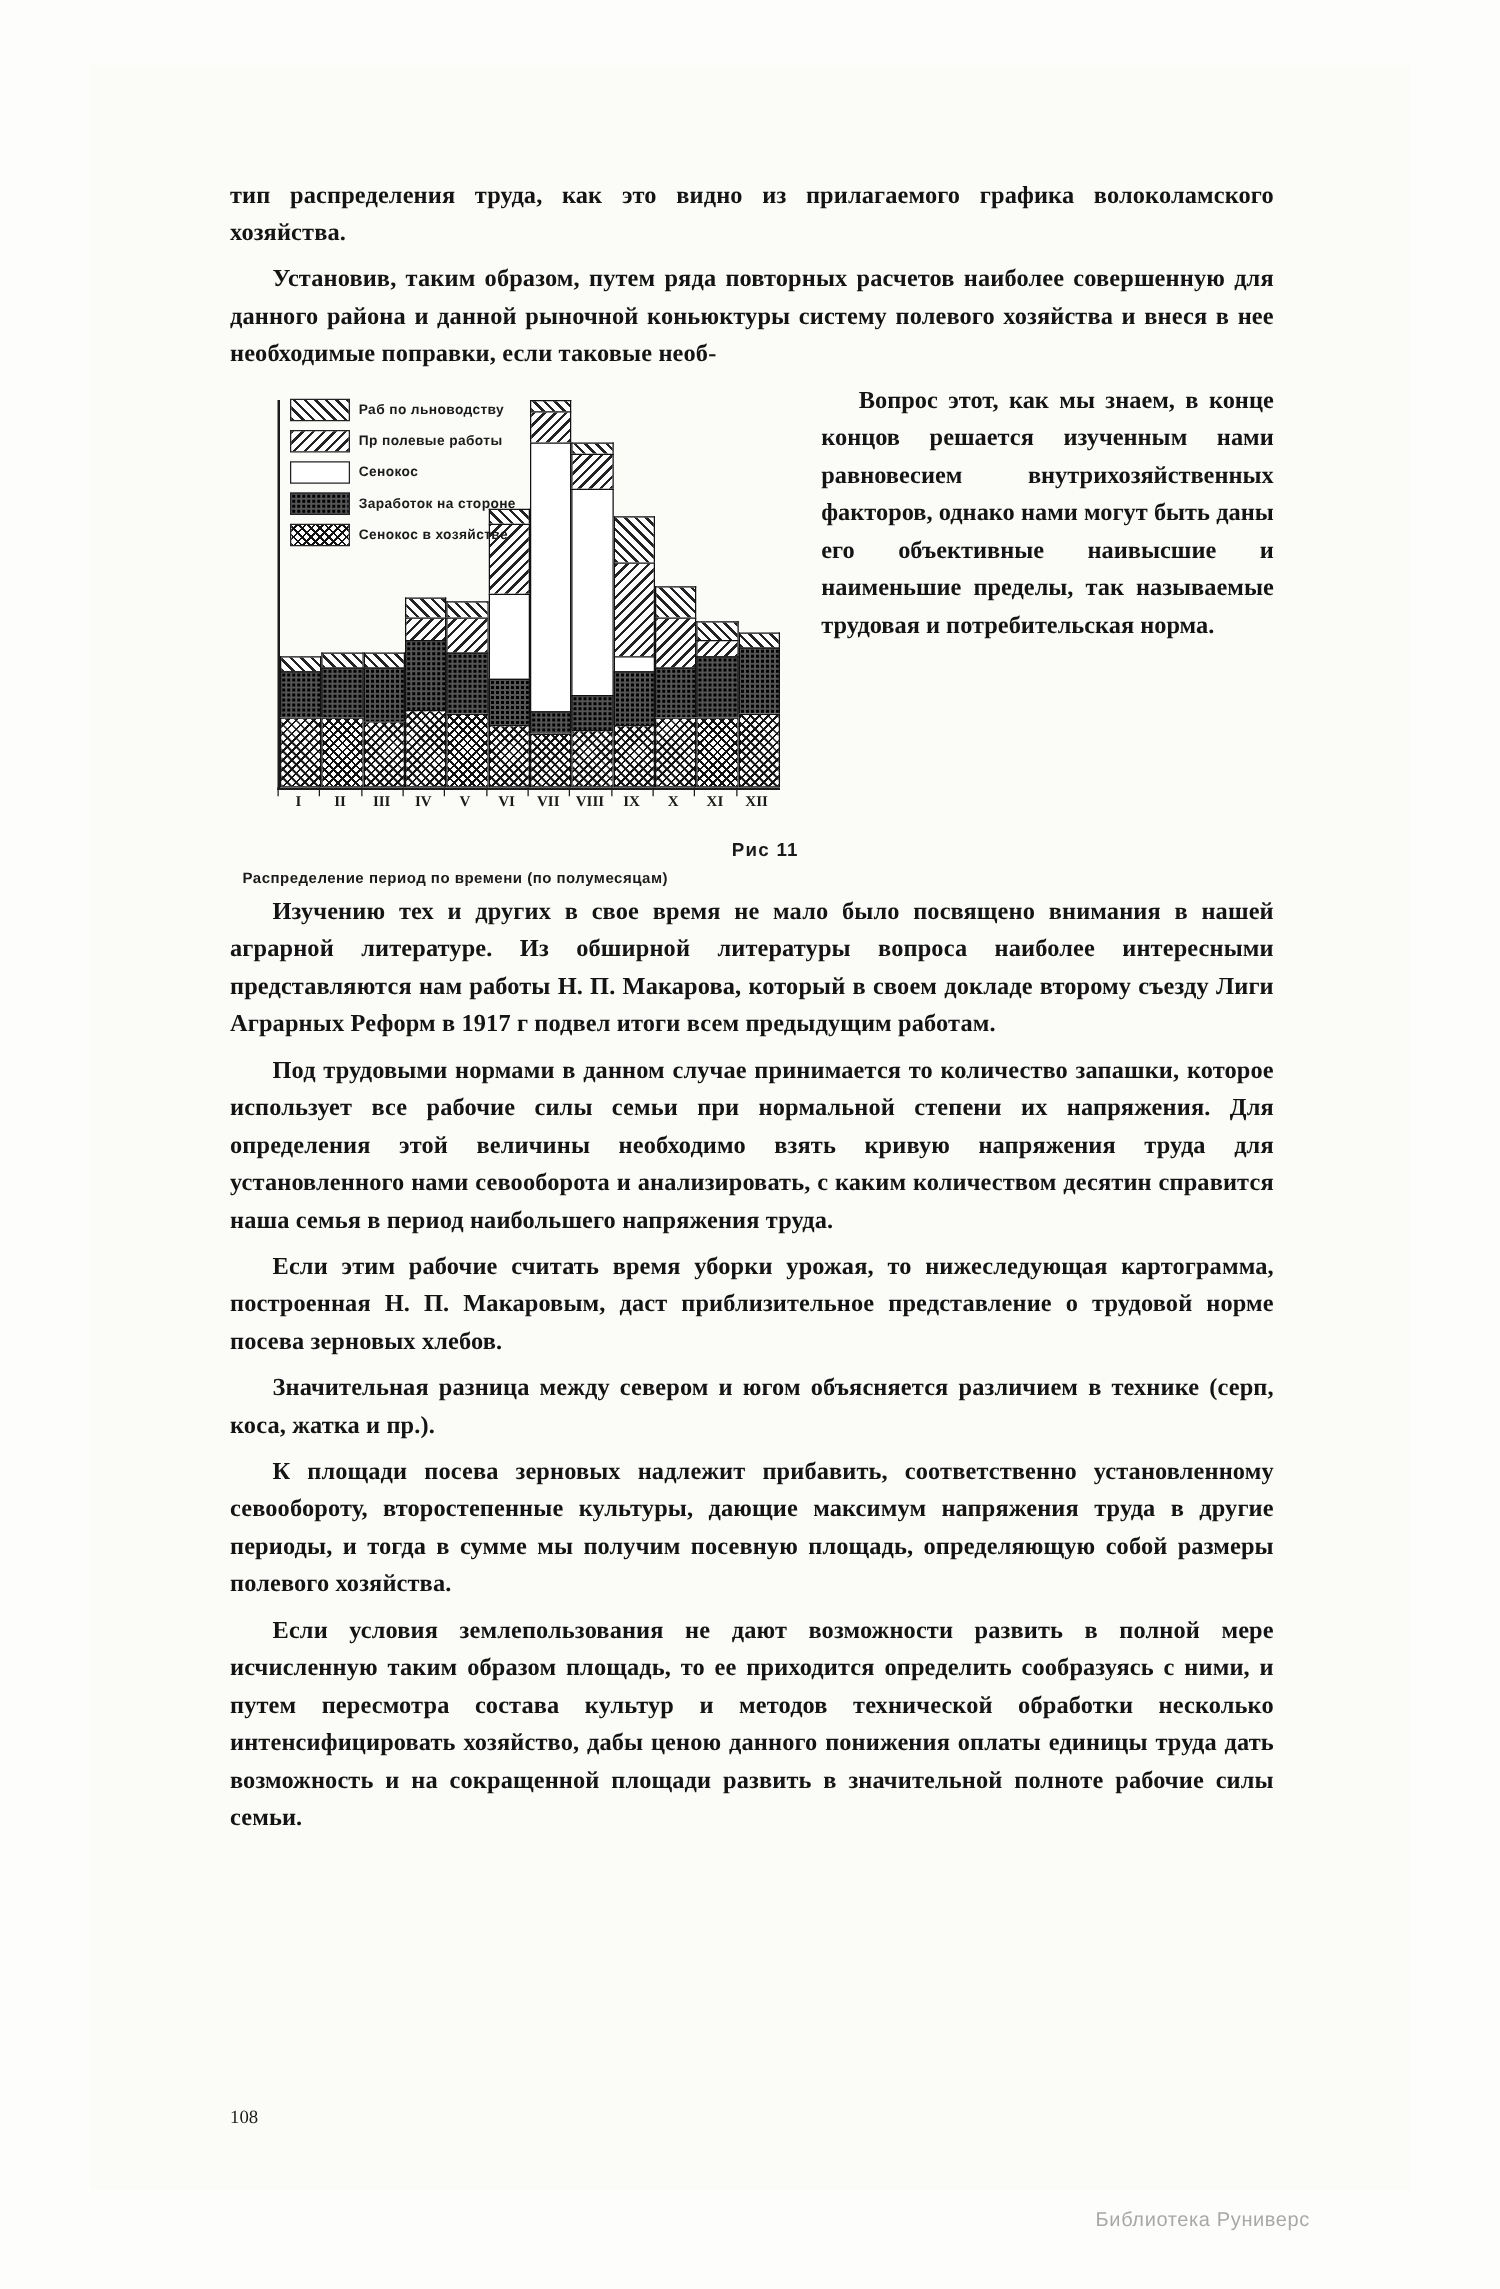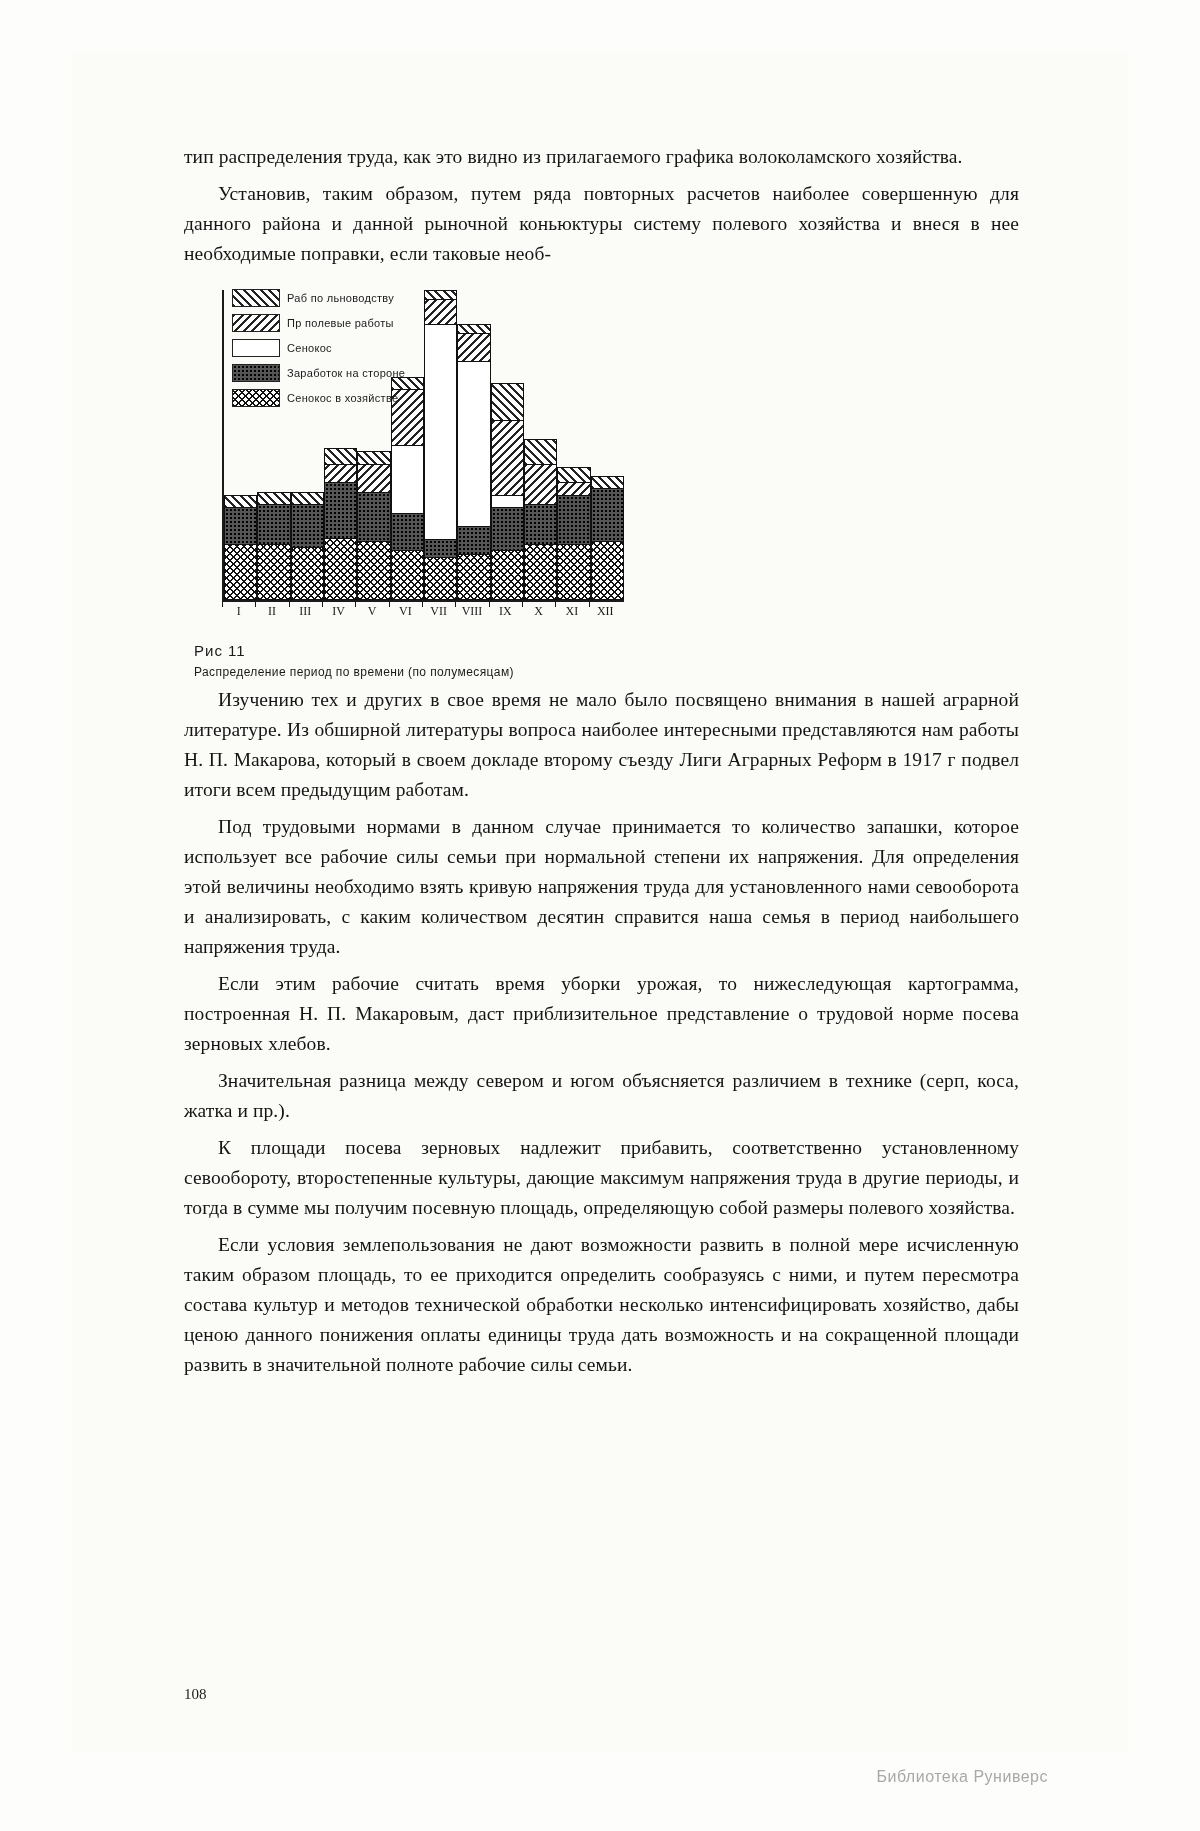--- a/index.html
+++ b/index.html
@@ -27,20 +27,21 @@
     top: 52px;
     width: 1056px;
     height: 1700px;
     background: #fbfbf8;
   }
   .content {
     position: absolute;
     left: 112px;
     top: 90px;
     width: 835px;
+    font-weight: bold;
   }
   p.para {
     margin: 0 0 7px 0;
     font-size: 19.5px;
     line-height: 30px;
     text-align: justify;
     text-indent: 34px;
     color: #141414;
     letter-spacing: 0.1px;
     font-family: "Liberation Serif", serif;
@@ -179,21 +180,21 @@
     position: relative;
   }
   .tickmark::before {
     content: "";
     position: absolute;
     left: 0; top: 0;
     width: 1px; height: 7px;
     background: #1a1a1a;
   }
   .fig-num {
-    text-align: left;
+    text-align: right;
     font-size: 15px;
     font-family: "Liberation Sans", sans-serif;
     color: #1a1a1a;
     margin-top: 2px;
     margin-left: 10px;
     letter-spacing: 1px;
   }
   .fig-caption {
     font-size: 12px;
     font-family: "Liberation Sans", sans-serif;
@@ -376,20 +377,21 @@
                 <div class="xtick">XI</div>
                 <div class="xtick">XII</div>
               </div>
           </div>
 
           <div class="fig-num">Рис 11</div>
           <div class="fig-caption">Распределение период по времени (по полумесяцам)</div>
         </div>
 
         <div class="wrapped-text">
+          <p>Вопрос этот, как мы знаем, в конце концов решается изученным нами равновесием внутрихозяйственных факторов, однако нами могут быть даны его объективные наивысшие и наименьшие пределы, так называемые трудовая и потребительская норма.</p>
         </div>
       </div>
 
       <div class="after-figure">
         <p class="para">Изучению тех и других в свое время не мало было посвящено внимания в нашей аграрной литературе. Из обширной литературы вопроса наиболее интересными представляются нам работы Н. П. Макарова, который в своем докладе второму съезду Лиги Аграрных Реформ в 1917 г подвел итоги всем предыдущим работам.</p>
         <p class="para">Под трудовыми нормами в данном случае принимается то количество запашки, которое использует все рабочие силы семьи при нормальной степени их напряжения. Для определения этой величины необходимо взять кривую напряжения труда для установленного нами севооборота и анализировать, с каким количеством десятин справится наша семья в период наибольшего напряжения труда.</p>
         <p class="para">Если этим рабочие считать время уборки урожая, то нижеследующая картограмма, построенная Н. П. Макаровым, даст приблизительное представление о трудовой норме посева зерновых хлебов.</p>
         <p class="para">Значительная разница между севером и югом объясняется различием в технике (серп, коса, жатка и пр.).</p>
         <p class="para">К площади посева зерновых надлежит прибавить, соответственно установленному севообороту, второстепенные культуры, дающие максимум напряжения труда в другие периоды, и тогда в сумме мы получим посевную площадь, определяющую собой размеры полевого хозяйства.</p>
         <p class="para">Если условия землепользования не дают возможности развить в полной мере исчисленную таким образом площадь, то ее приходится определить сообразуясь с ними, и путем пересмотра состава культур и методов технической обработки несколько интенсифицировать хозяйство, дабы ценою данного понижения оплаты единицы труда дать возможность и на сокращенной площади развить в значительной полноте рабочие силы семьи.</p>

